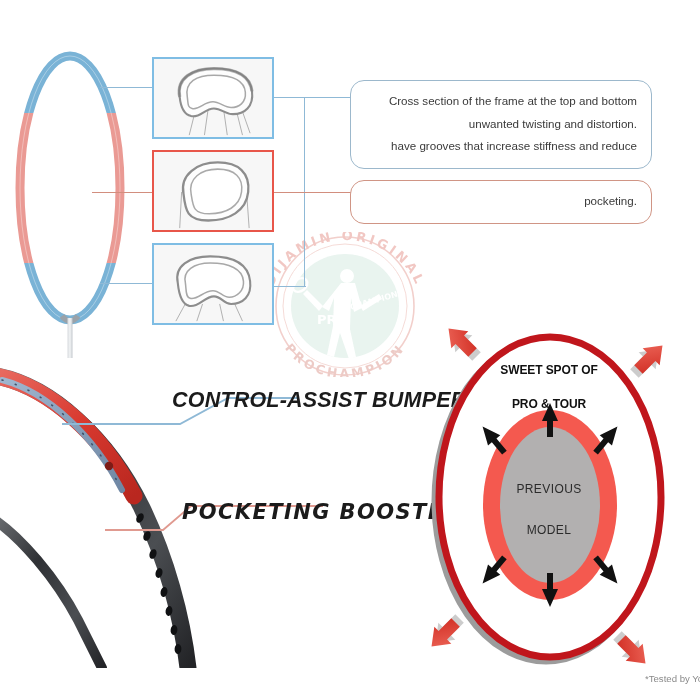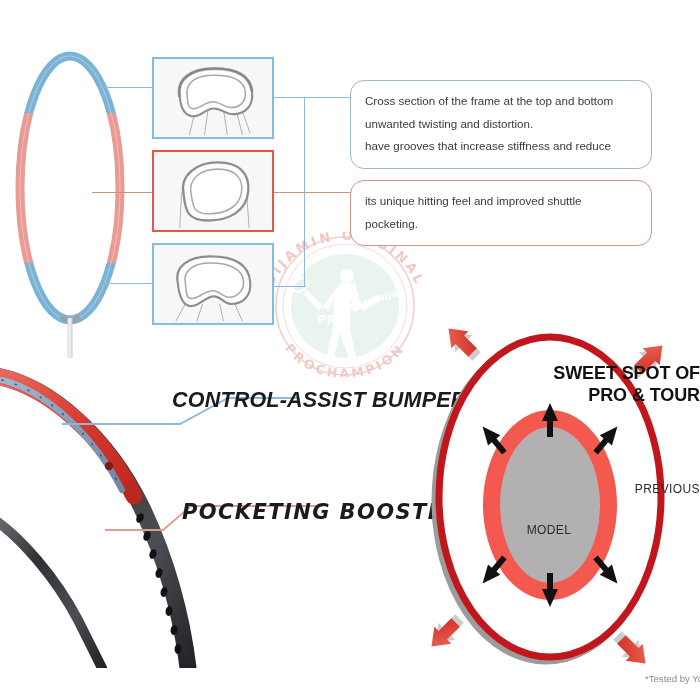--- a/index.html
+++ b/index.html
@@ -28,21 +28,21 @@
     box-sizing:border-box;
     background:#fff;
     border-radius:14px;
     padding:9px 14px 10px 14px;
     line-height:1.95;
     font-size:11.6px;
     color:#3a3a3a;
   }
   .callout.blue{border:1.3px solid #9cb8cc;}
   .callout.red {border:1.3px solid #d09585;}
-  .callout div{white-space:nowrap;}
+  .callout div{white-space:nowrap;text-align:right;}
 
   
   .xbox{box-sizing:border-box;background:#f7f7f7;}
   .xbox.blue{border:2.4px solid #7fbde4;}
   .xbox.red {border:2.4px solid #e8564a;}
   .xbox svg{display:block;width:100%;height:100%;}
 
   
   .ln{position:absolute;}
   .ln.h{height:1.4px;}
@@ -58,22 +58,22 @@
   #label-bumper{font-size:21.5px;letter-spacing:.2px;}
   #label-booster{
     font-size:21px;letter-spacing:1.4px;
     font-family:"DejaVu Sans", sans-serif;
   }
 
   
   #sweetspot{left:398px;top:325px;width:302px;height:345px;}
   #sweetspot svg{display:block;width:100%;height:100%;}
   .ss-txt{
-    position:absolute;width:100%;text-align:right;
-    font-weight:bold;font-size:18px;color:#111;
+    position:absolute;width:100%;text-align:center;
+    font-weight:bold;font-size:12px;color:#111;
     letter-spacing:-.1px;
   }
   .prev-txt{
     position:absolute;width:100%;text-align:center;
     font-size:12px;color:#2b2b2b;letter-spacing:.4px;
   }
 
   
   #footnote{
     left:645px;top:673px;
@@ -195,21 +195,20 @@
   <div class="ln h blue-ln abs" style="left:274px;top:286px;width:32px;"></div>
   <div class="ln h red-ln  abs" style="left:274px;top:192px;width:78px;"></div>
 
   <div class="abs callout blue" style="left:350px;top:80px;width:302px;">
     <div>Cross section of the frame at the top and bottom</div>
     <div>unwanted twisting and distortion.</div>
     <div>have grooves that increase stiffness and reduce</div>
   </div>
 
   <div class="abs callout red" style="left:350px;top:180px;width:302px;">
-    <div>its unique hitting feel and improved shuttle</div>
     <div>pocketing.</div>
   </div>
 
   <div class="abs" style="left:-10px;top:368px;width:230px;height:300px;">
     <svg viewBox="0 0 230 300">
       <defs>
         <linearGradient id="darkFrame" x1="0" y1="0" x2="1" y2="1">
           <stop offset="0" stop-color="#6d7074"></stop>
             <stop offset=".35" stop-color="#2f3135"></stop>
           <stop offset=".7" stop-color="#4b4e52"></stop>
@@ -314,20 +313,20 @@
         <g transform="rotate(-140 100 240)">
             <path d="M100,216 L108,234 L103,234 L103,250 L97,250 L97,234 L92,234 Z"></path>
           </g>
         <g transform="rotate(140 204 240)">
             <path d="M204,216 L212,234 L207,234 L207,250 L201,250 L201,234 L196,234 Z"></path>
           </g>
       </g>
     </svg>
 
     <div class="ss-txt" style="top:38px;">SWEET SPOT OF</div>
-    <div class="ss-txt" style="top:60px;">PRO &amp; TOUR</div>
-    <div class="prev-txt" style="top:157px;text-align:right;">PREVIOUS</div>
+    <div class="ss-txt" style="top:72px;">PRO &amp; TOUR</div>
+    <div class="prev-txt" style="top:157px;">PREVIOUS</div>
     <div class="prev-txt" style="top:198px;">MODEL</div>
   </div>
 
   <div class="abs" id="footnote">*Tested by Yo</div>
 
 </div>
 
 </body></html>

